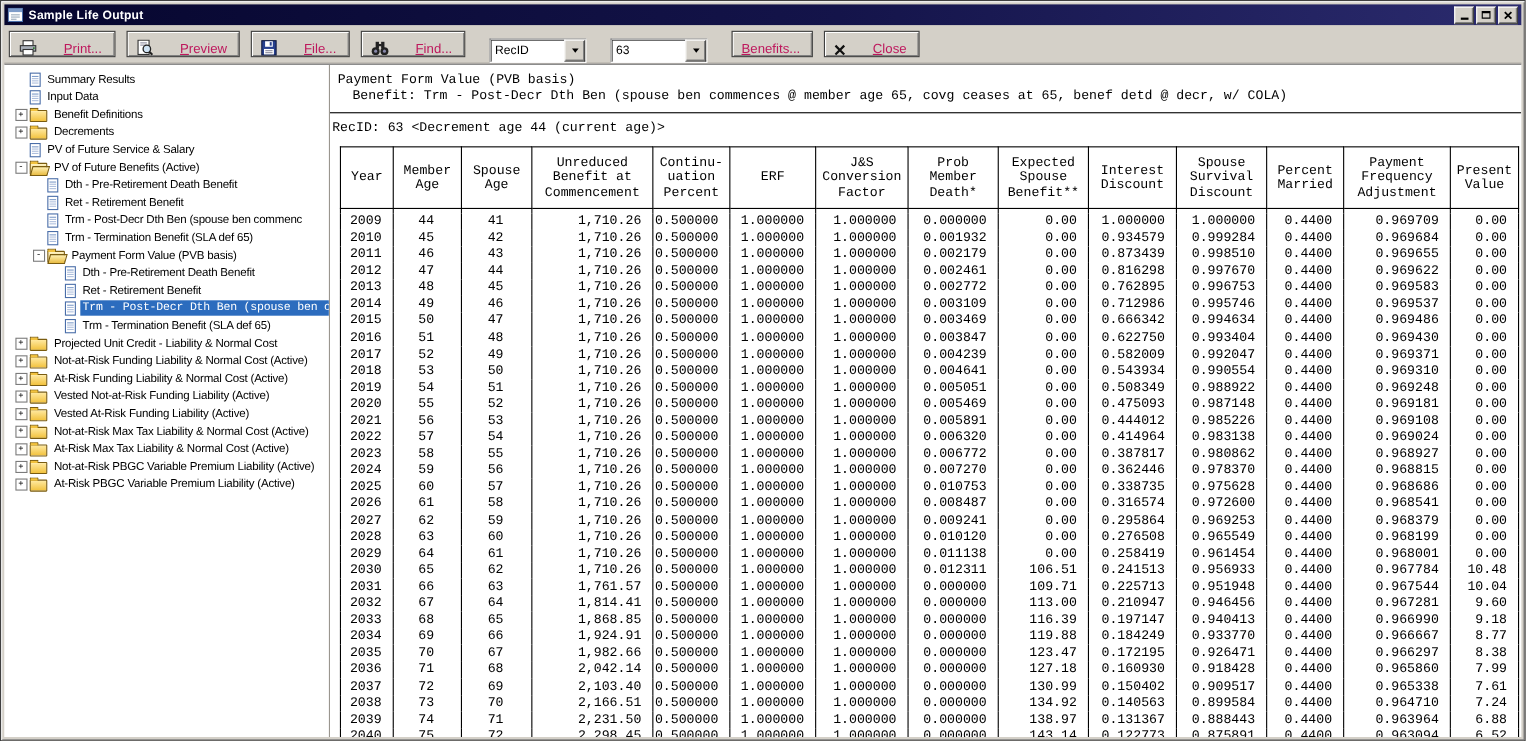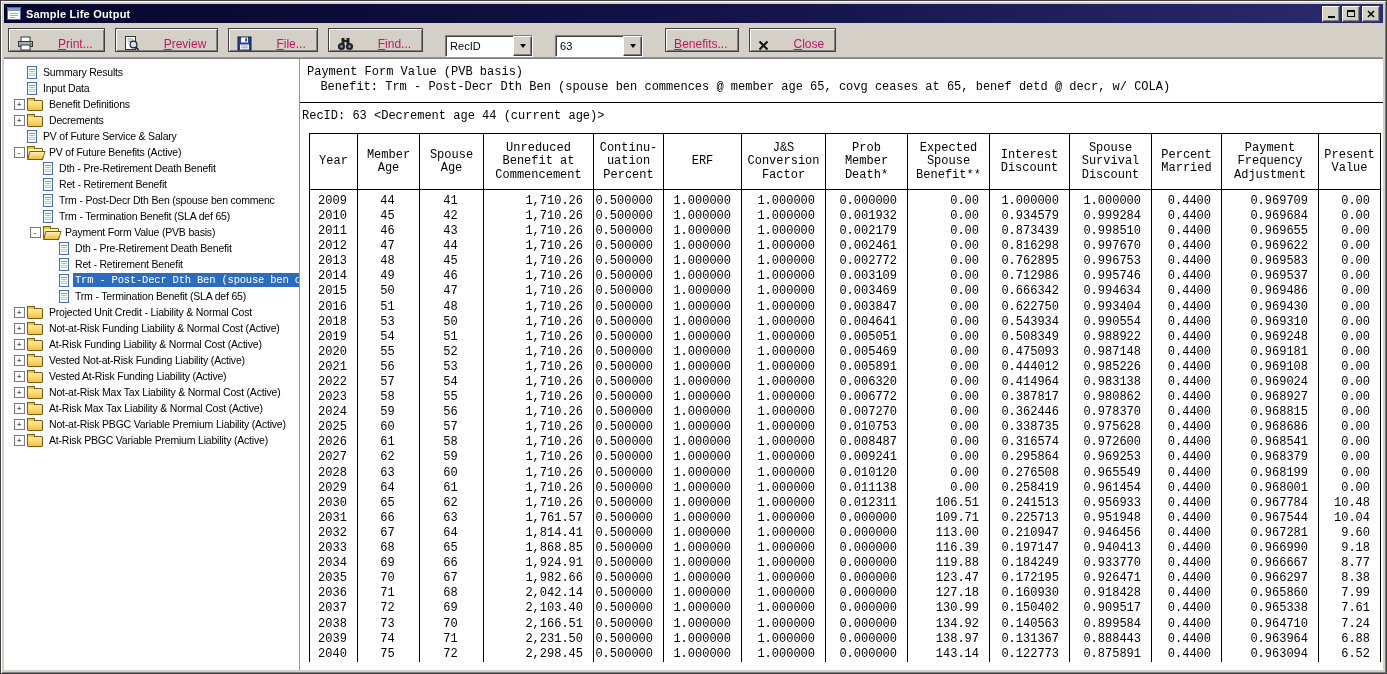--- a/index.html
+++ b/index.html
@@ -525,20 +525,36 @@
               <td>1.000000</td>
               <td>0.003847</td>
               <td>0.00</td>
               <td>0.622750</td>
               <td>0.993404</td>
               <td>0.4400</td>
               <td>0.969430</td>
               <td>0.00</td>
             </tr>
             <tr>
+              <td>2017</td>
+              <td>52</td>
+              <td>49</td>
+              <td>1,710.26</td>
+              <td>0.500000</td>
+              <td>1.000000</td>
+              <td>1.000000</td>
+              <td>0.004239</td>
+              <td>0.00</td>
+              <td>0.582009</td>
+              <td>0.992047</td>
+              <td>0.4400</td>
+              <td>0.969371</td>
+              <td>0.00</td>
+            </tr>
+            <tr>
               <td>2018</td>
               <td>53</td>
               <td>50</td>
               <td>1,710.26</td>
               <td>0.500000</td>
               <td>1.000000</td>
               <td>1.000000</td>
               <td>0.004641</td>
               <td>0.00</td>
               <td>0.543934</td>

